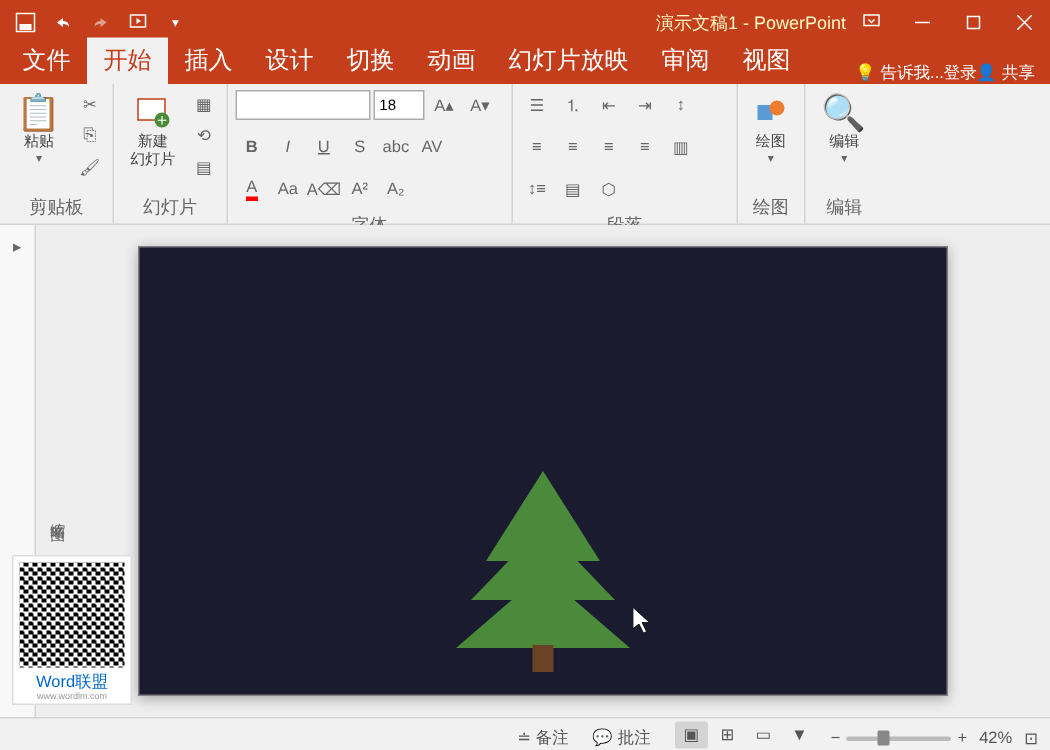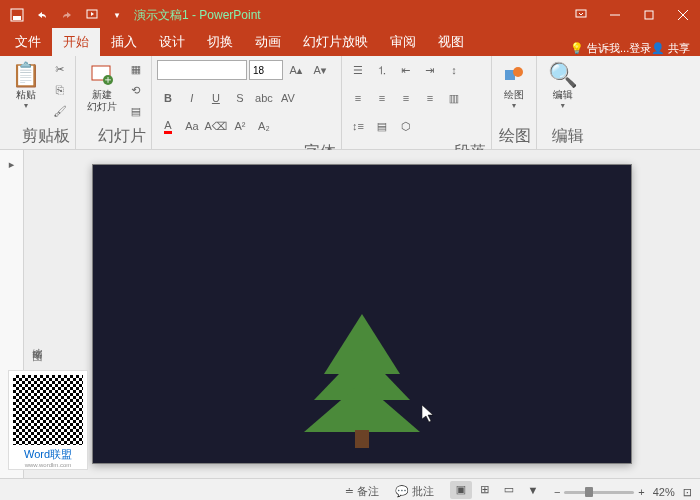--- a/index.html
+++ b/index.html
@@ -1,29 +1,29 @@
 <!DOCTYPE html>
 <html><head>
 <meta charset="utf-8">
 <style>
 *{margin:0;padding:0;box-sizing:border-box;font-family:"Microsoft YaHei",Arial,sans-serif;font-size:11px;user-select:none}
 body{background:#fff;width:700px;height:500px;overflow:hidden;display:flex;flex-direction:column}
 .titlebar{height:30px;background:#C43E1C;display:flex;align-items:center;color:#fff}
 .qat{display:flex;align-items:center;gap:3px;padding:0 6px}
 .qat-i{width:22px;height:22px;display:flex;align-items:center;justify-content:center;cursor:pointer;border-radius:2px}
-.titletxt{flex:1;text-align:left;font-size:12px;color:#86efac}
+.titletxt{flex:1;text-align:right;font-size:12px;color:#fef9c3}
 .winctrl{display:flex}
 .winctrl div{width:34px;height:30px;display:flex;align-items:center;justify-content:center;cursor:pointer}
 .tabs{height:26px;background:#C43E1C;display:flex;align-items:end;padding-left:4px;color:#fff}
-.tab{padding:5px 11px 5px;cursor:pointer;font-size:13px}
+.tab{padding:5px 11px 5px;cursor:pointer;font-size:16px}
 .tab.act{background:#F1F1F1;color:#C43E1C}
 .tabr{margin-left:auto;display:flex;align-items:center;padding-right:10px;color:#fff}
 .ribbon{height:94px;background:#F1F1F1;border-bottom:1px solid #D4D4D4;display:flex}
 .grp{border-right:1px solid #D4D4D4;display:flex;flex-direction:column;padding:3px 5px 0}
-.grp-l{text-align:right;font-size:16px;color:#666;padding:2px 0}
+.grp-l{text-align:center;font-size:12px;color:#666;padding:2px 0}
 .grp-c{flex:1;display:flex;align-items:start;gap:3px}
 .bigbtn{display:flex;flex-direction:column;align-items:center;cursor:pointer;padding:2px 6px;border-radius:2px}
 .bigbtn .ic{font-size:24px;height:28px;display:flex;align-items:center}
 .bigbtn .lb{font-size:10px;color:#444;text-align:center;line-height:1.2}
 .col{display:flex;flex-direction:column;gap:1px}
 .rowbtn{width:20px;height:20px;display:flex;align-items:center;justify-content:center;cursor:pointer;border-radius:2px;color:#666}
 .fontrow{display:flex;align-items:center;gap:2px;margin-bottom:3px}
 .fontsel{width:90px;height:20px;border:1px solid #ABABAB;background:#fff;font-size:10px;padding:0 3px;display:flex;align-items:center}
 .szinp{width:34px;height:20px;border:1px solid #ABABAB;background:#fff;font-size:10px;padding:0 3px;display:flex;align-items:center}
 .fmtbtn{width:22px;height:22px;display:flex;align-items:center;justify-content:center;cursor:pointer;color:#666;border-radius:2px}

